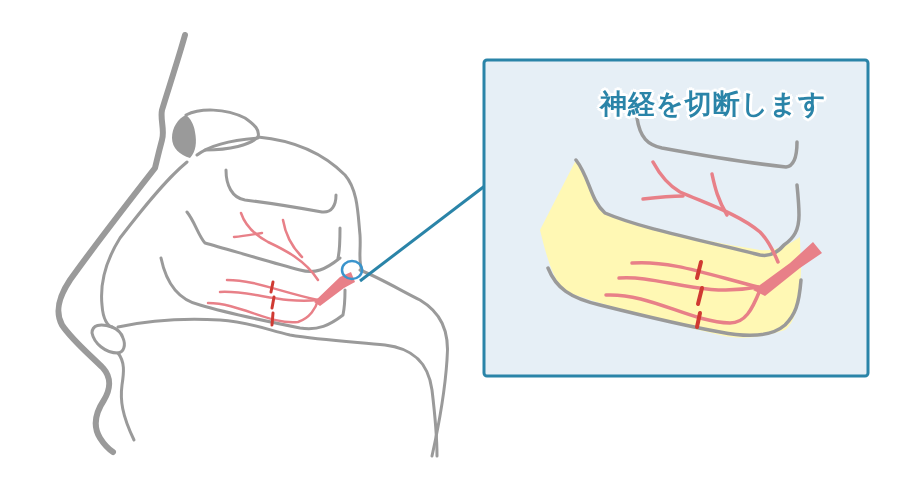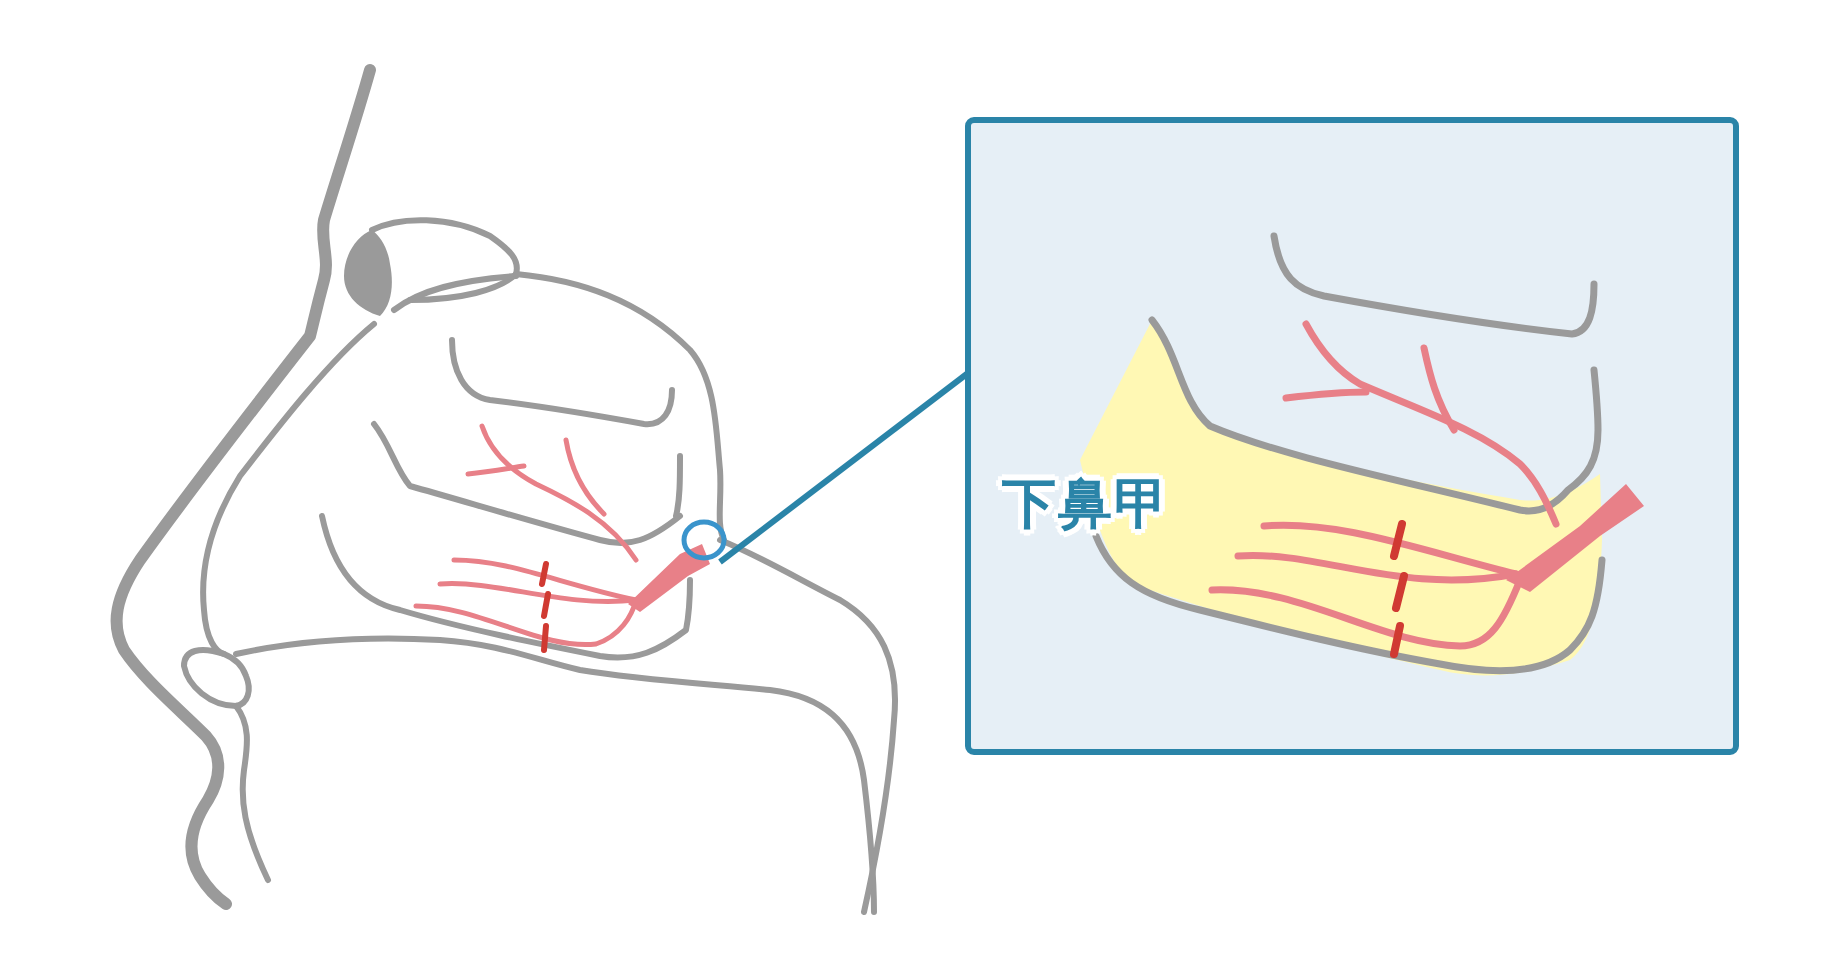--- a/index.html
+++ b/index.html
@@ -87,14 +87,14 @@
       <path d="M606,295 C650,293 690,322 730,323 C745,323 752,310 760,290"></path>
     </g>
     <path fill="#e88088" d="M753,290 L790,263 L813,242 L822,253 L800,268 L765,296 Z"></path>
     <g stroke="#d03a32" stroke-width="4" stroke-linecap="round">
       <line x1="701" y1="262" x2="697" y2="278"></line>
       <line x1="702" y1="288" x2="698" y2="304"></line>
       <line x1="700" y1="313" x2="697" y2="327"></line>
     </g>
   </svg>
 
-  <div id="label-turbinate" class="label">下鼻甲</div>
+  <div id="label-cut" class="label">神経を切断します</div>
 </div>
 
 </body></html>

